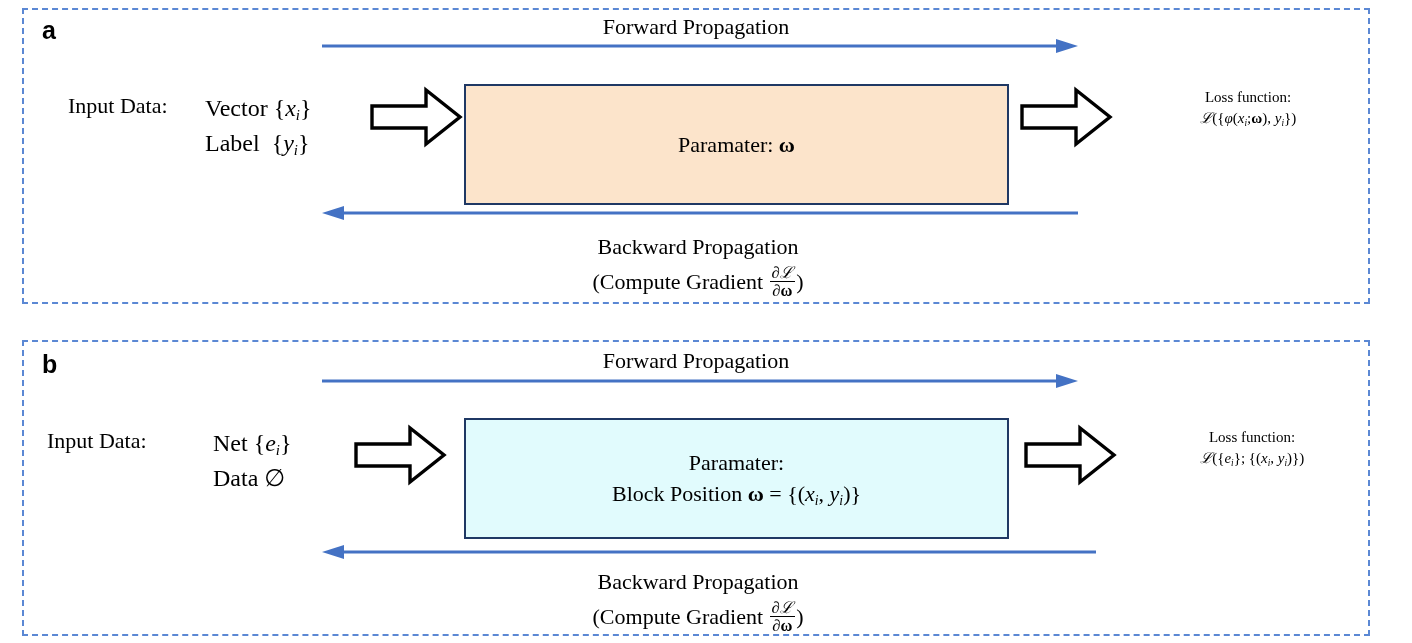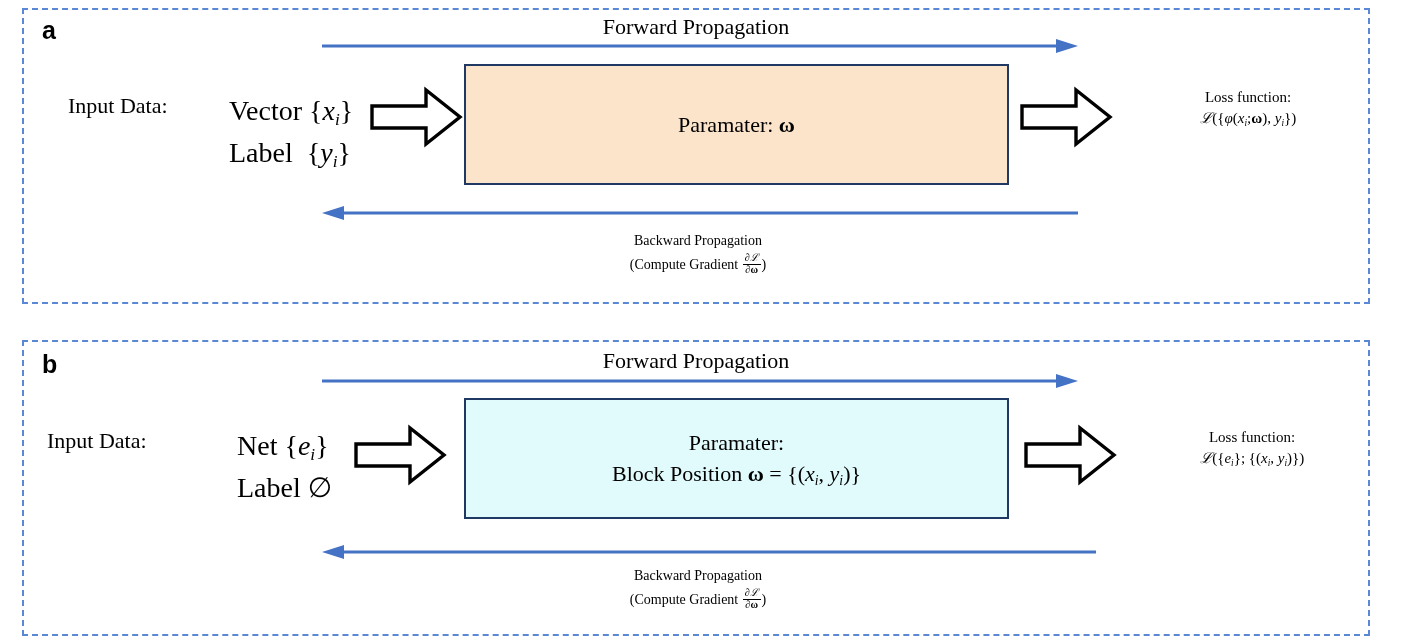--- a/index.html
+++ b/index.html
@@ -38,41 +38,40 @@
 
   
   .input-label {
     position: absolute;
     font-size: 22px;
     white-space: nowrap;
     text-align: center;
   }
   .input-values {
     position: absolute;
-    font-size: 28px;
+    font-size: 24px;
     white-space: nowrap;
     line-height: 1.42;
-    margin-left: 24px;
   }
   .loss-block {
     position: absolute;
     font-size: 15px;
     text-align: center;
     white-space: nowrap;
     line-height: 1.42;
   }
   .prop-label {
     position: absolute;
     font-size: 22px;
     text-align: center;
     white-space: nowrap;
   }
   .back-block {
     position: absolute;
-    font-size: 14px;
+    font-size: 22px;
     text-align: center;
     white-space: nowrap;
     line-height: 1.48;
   }
 
   
   .mi { font-style: italic; }
   .mbold { font-weight: bold; font-style: normal; }
   .sub {
     font-size: 0.62em;
@@ -98,20 +97,21 @@
   .param-box {
     position: absolute;
     box-sizing: border-box;
     border: 2.5px solid #1f3864;
     display: flex;
     align-items: center;
     justify-content: center;
     text-align: center;
     font-size: 22px;
     line-height: 1.42;
+    margin-top: 20px;
   }
   #box-a { left: 464px; top: 64px;  width: 545px; height: 121px; background: #fce4cb; }
   #box-b { left: 464px; top: 398px; width: 545px; height: 121px; background: #e1fbfd; }
 
   
   .arrow-svg { position: absolute; }
 
   
   .block-arrow { position: absolute; }
 </style>
@@ -164,21 +164,21 @@
 
 <div class="prop-label" style="left:486px; top:348px; width:420px;">Forward Propagation</div>
 <svg class="arrow-svg" style="left:320px; top:373px;" width="760" height="16" viewBox="0 0 760 16">
   <line x1="2" y1="8" x2="738" y2="8" stroke="#4472c4" stroke-width="3.2"></line>
   <polygon points="736,1 758,8 736,15" fill="#4472c4"></polygon>
 </svg>
 
 <div class="input-label" style="left:47px; top:428px;">Input Data:</div>
 <div class="input-values" style="left:213px; top:426px;">
   <div>Net {<span class="mi">e</span><span class="sub">i</span>}</div>
-  <div>Label ∅</div>
+  <div>Data ∅</div>
 </div>
 
 <svg class="block-arrow" style="left:352px; top:424px;" width="96" height="62" viewBox="0 0 96 62">
   <polygon points="4,20 58,20 58,4 92,31 58,58 58,42 4,42" fill="#ffffff" stroke="#000000" stroke-width="3.4" stroke-linejoin="miter"></polygon>
 </svg>
 
 <div class="param-box" id="box-b">
   <div>
     <div>Paramater:</div>
     <div>Block Position <span class="mbold">ω</span> = {(<span class="mi">x</span><span class="sub">i</span>, <span class="mi">y</span><span class="sub">i</span>)}</div>

